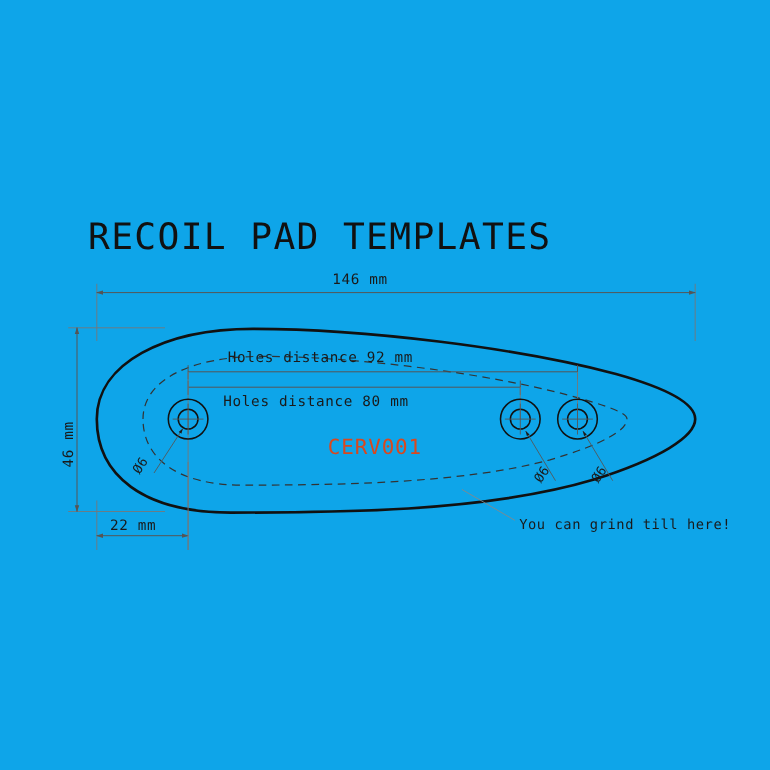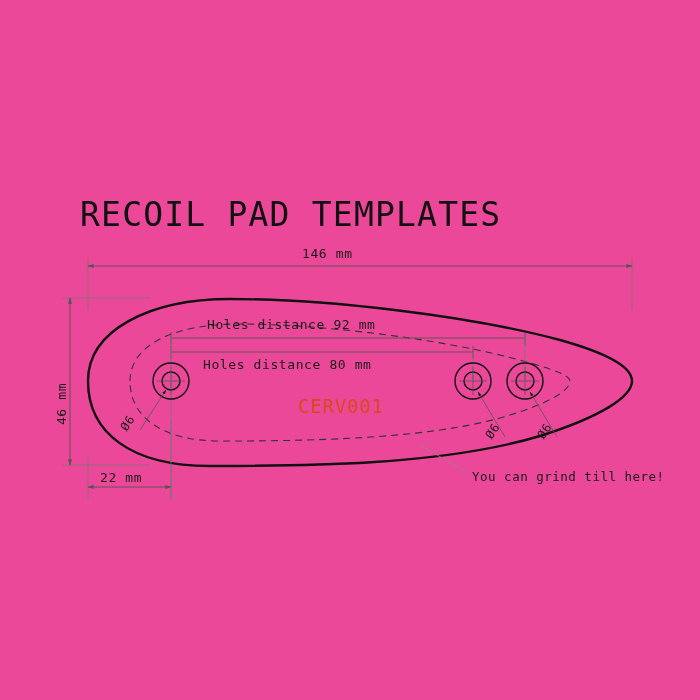--- a/index.html
+++ b/index.html
@@ -10,21 +10,21 @@
   body {
     width: 700px;
     height: 700px;
     overflow: hidden;
     font-family: "DejaVu Sans Mono", "Liberation Mono", monospace;
   }
   #drawing-root {
     position: relative;
     width: 700px;
     height: 700px;
-    background: #ec4899;
+    background: #0ea5e9;
   }
   svg.canvas {
     position: absolute;
     inset: 0;
     width: 700px;
     height: 700px;
     display: block;
   }
   .dim-text {
     font-family: "DejaVu Sans Mono", "Liberation Mono", monospace;

